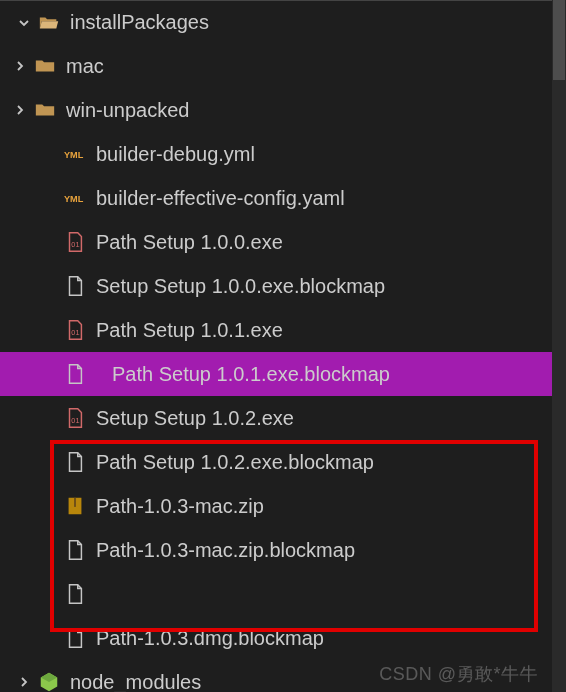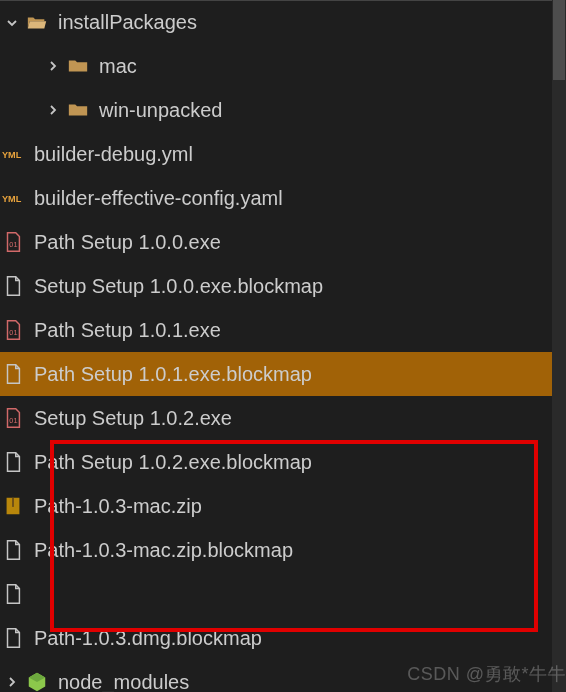--- a/index.html
+++ b/index.html
@@ -14,25 +14,25 @@
       position: relative;
     }
     .tree { padding-top: 0; }
     .row {
       display: flex;
       align-items: center;
       height: 44px;
       cursor: pointer;
       white-space: nowrap;
     }
-    .row.selected { background: #a16207; }
+    .row.selected { background: #a21caf; gap: 16px; }
     .row.cut { border-top: 1px solid #444; }
-    .indent-0 { padding-left: 0px; }
-    .indent-1 { padding-left: 41px; }
-    .indent-2 { }
+    .indent-0 { padding-left: 12px; }
+    .indent-1 { padding-left: 8px; }
+    .indent-2 { padding-left: 62px; }
     .chev {
       width: 24px;
       display: inline-flex;
       justify-content: center;
       align-items: center;
       color: #c5c5c5;
     }
     .chev svg { width: 16px; height: 16px; }
     .icon {
       width: 26px;
@@ -48,21 +48,21 @@
       border: 4px solid #e00000;
       left: 50px;
       top: 440px;
       width: 488px;
       height: 192px;
       pointer-events: none;
     }
     .watermark {
       position: absolute;
       bottom: 6px;
-      right: 0;
+      right: 28px;
       font-size: 18px;
       color: rgba(200,200,200,0.35);
       letter-spacing: 0.5px;
     }
     .scrollbar {
       position: absolute;
       right: 0; top: 0;
       width: 14px; height: 100%;
       background: #2a2a2a;
     }

